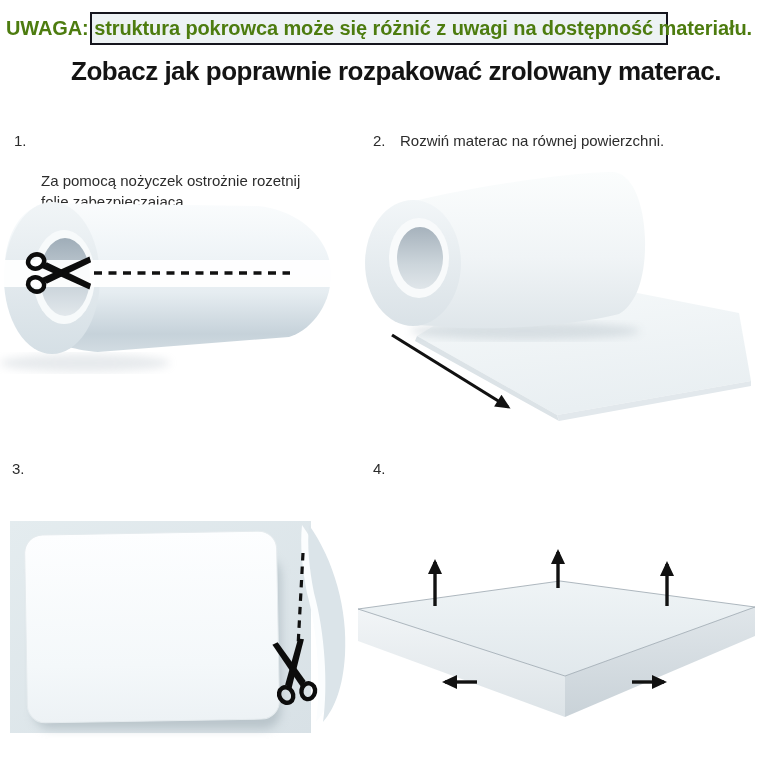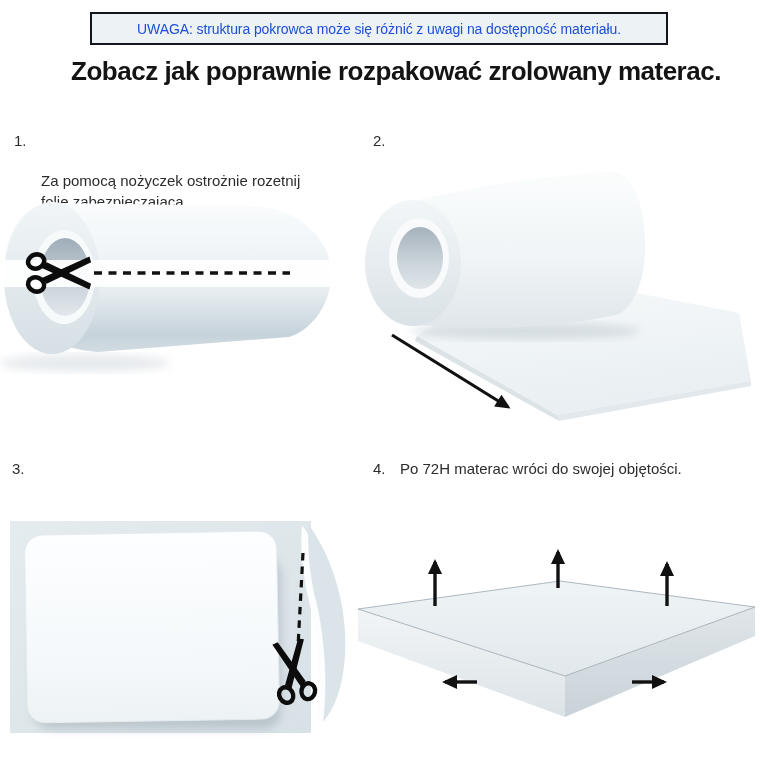--- a/index.html
+++ b/index.html
@@ -7,21 +7,21 @@
   body { font-family:"Liberation Sans", sans-serif; color:#111; }
   .page {
     position:relative; width:760px; height:760px; background:#fff; overflow:hidden;
   }
   .banner {
     position:absolute; left:90px; top:12px; width:578px; height:33px;
     background:#edf2f4; border:2px solid #15151d;
     display:flex; align-items:center; justify-content:center;
   }
   .banner-text {
-    font-size:14px; font-weight:normal; letter-spacing:-0.1px; color:#1d4ed8; white-space:nowrap;
+    font-size:20px; font-weight:bold; letter-spacing:-0.1px; color:#4d7c0f; white-space:nowrap;
   }
   .heading {
     position:absolute; left:16px; top:56px; width:760px; text-align:center;
     font-size:26px; font-weight:bold; letter-spacing:-0.5px; color:#141414;
   }
   .step {
     position:absolute; display:flex; font-size:15px; line-height:21px; color:#2c2c2c;
   }
   .step .num { width:27px; flex:none; }
   .step .txt { }
@@ -46,27 +46,27 @@
   </div>
 
   <h1 class="heading">Zobacz jak poprawnie rozpakować zrolowany materac.</h1>
 
   <div class="step s1">
     <span class="num">1.</span>
     <span class="txt">Za pomocą nożyczek ostrożnie rozetnij folię zabezpieczającą.</span>
   </div>
   <div class="step s2">
     <span class="num">2.</span>
+    <span class="txt">Rozwiń materac na równej powierzchni.</span>
   </div>
   <div class="step s3">
     <span class="num">3.</span>
   </div>
   <div class="step s4">
     <span class="num">4.</span>
-    <span class="txt">Po 72H materac wróci do swojej objętości.</span>
   </div>
 
   <svg class="ill ill1" width="336" height="222" viewBox="0 0 336 222">
     <defs>
       <linearGradient id="i1body" x1="0" y1="0" x2="0" y2="1">
         <stop offset="0" stop-color="#fafcfd"></stop>
           <stop offset="0.35" stop-color="#eff4f7"></stop>
         <stop offset="0.6" stop-color="#e6edf1"></stop>
           <stop offset="0.88" stop-color="#c6d2da"></stop>
         <stop offset="1" stop-color="#d2dce2"></stop>

